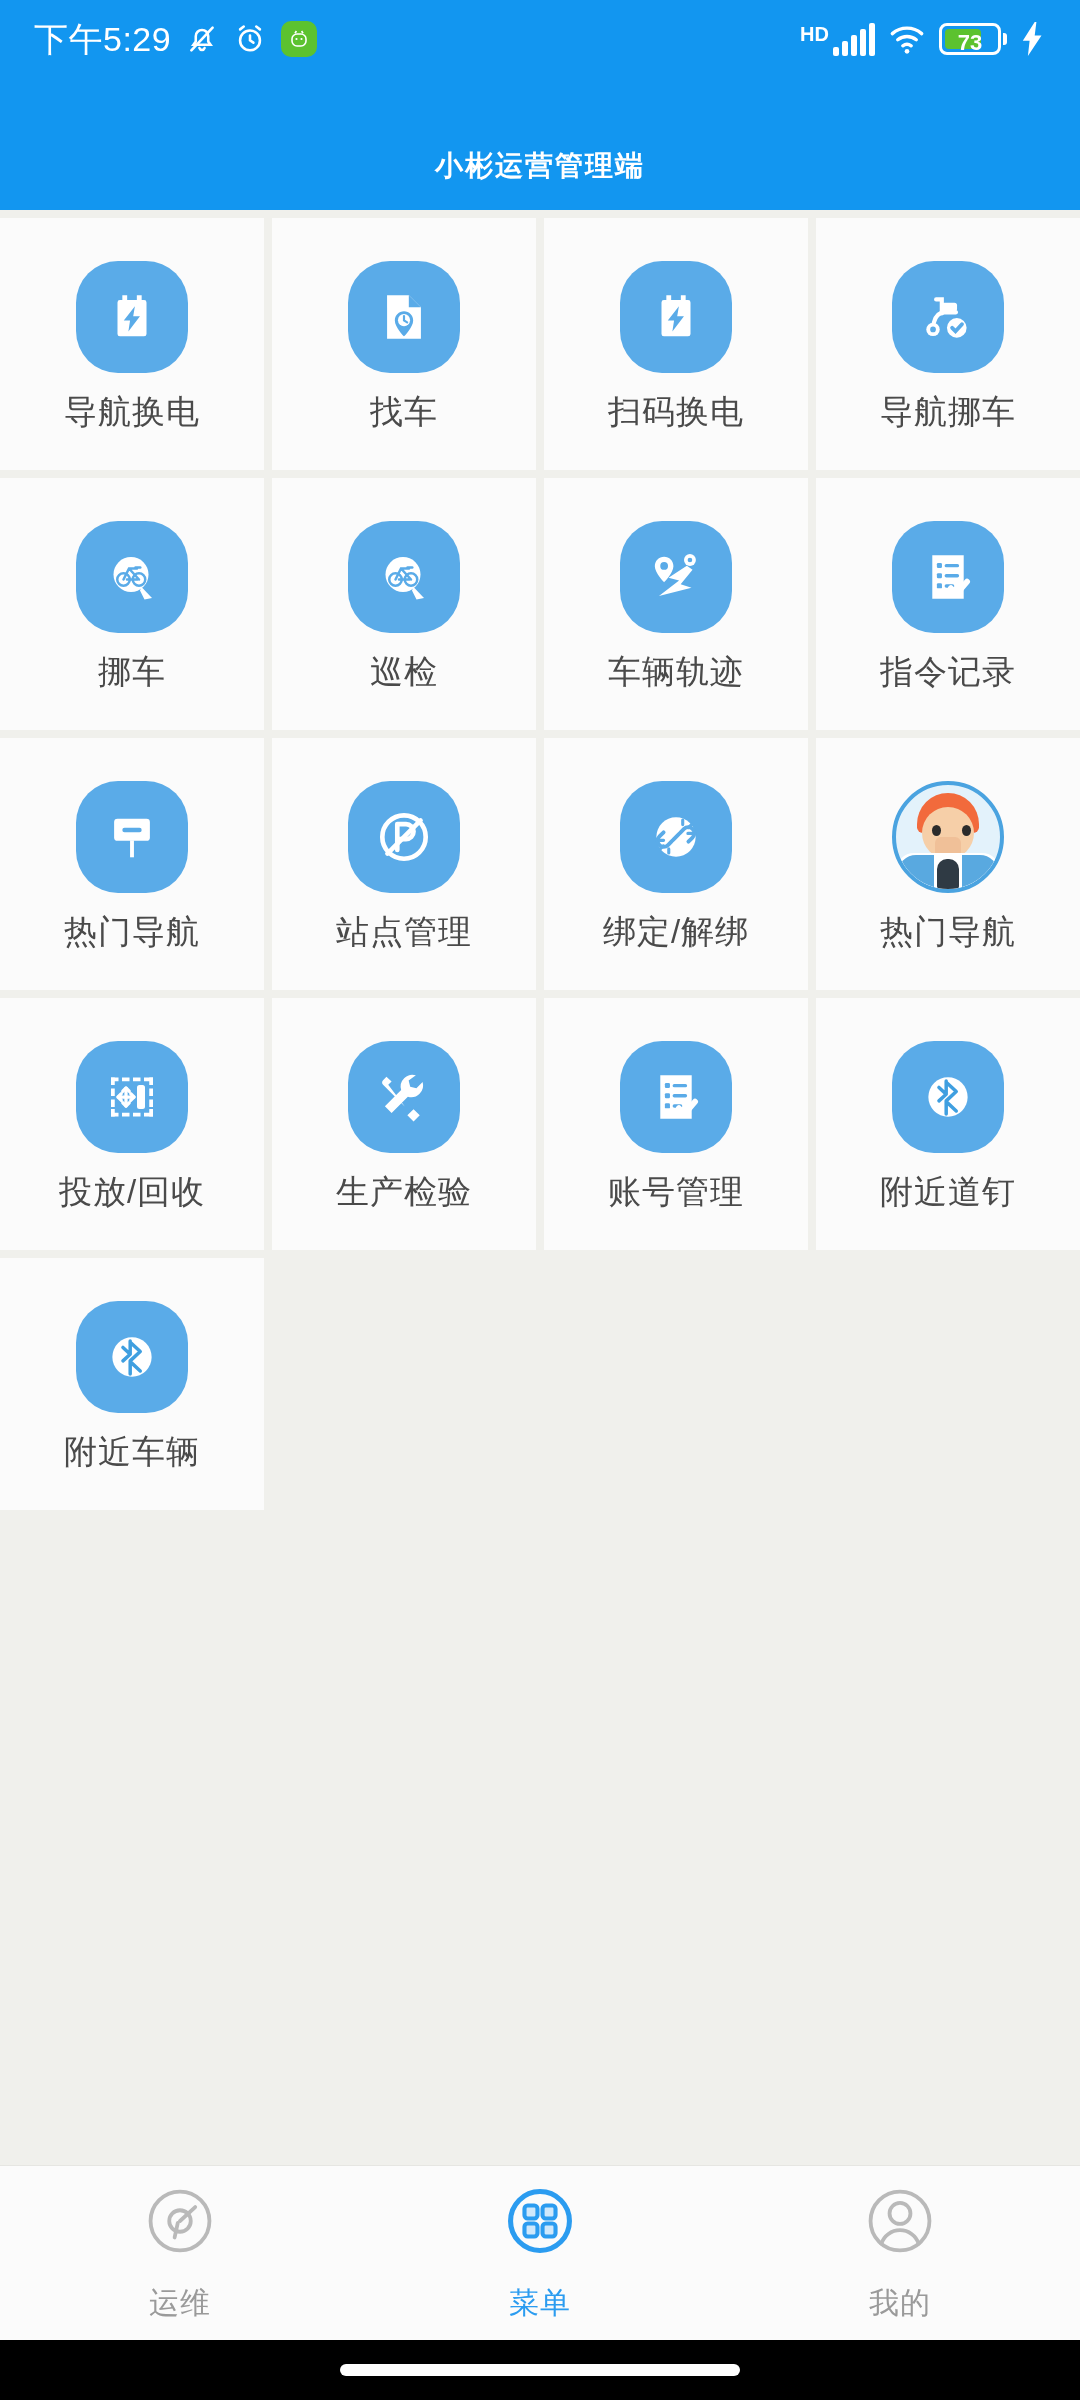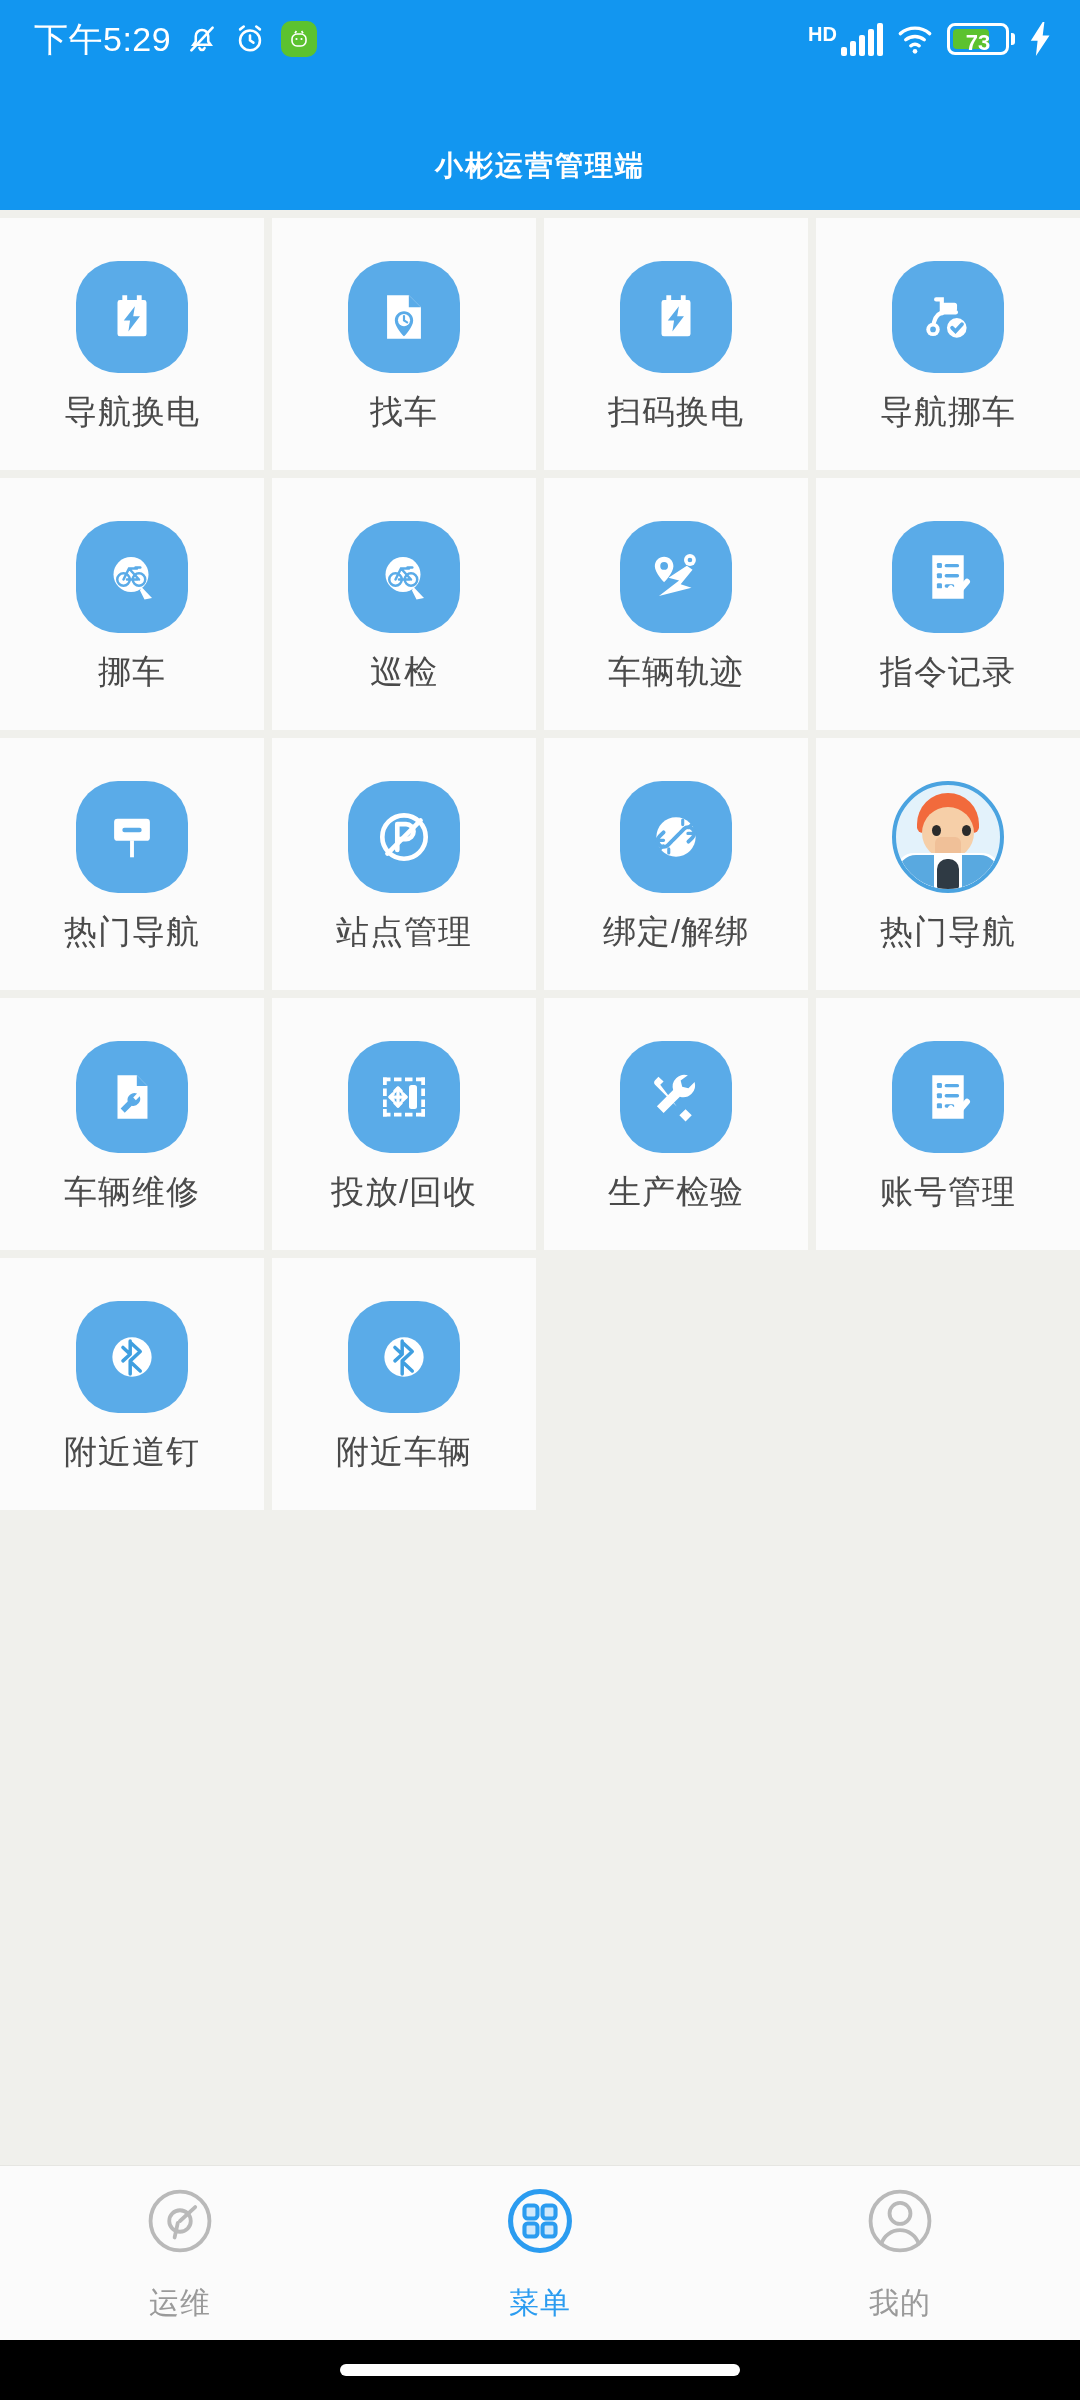--- a/index.html
+++ b/index.html
@@ -8,21 +8,21 @@
     font-family:"Liberation Sans","DejaVu Sans",sans-serif;
     background:#f0f0ec;
     overflow:hidden;
     position:relative;
   }
 
   
   .statusbar{
     height:78px; background:#1296f0;
     display:flex; align-items:center;
-    padding:0 26px 0 34px;
+    padding:0 34px 0 34px;
     color:#ffffff;
   }
   .sb-left{ display:flex; align-items:center; gap:14px; }
   .sb-time{ font-size:34px; letter-spacing:.5px; line-height:1; }
   .sb-right{ margin-left:auto; display:flex; align-items:center; gap:13px; }
   .sb-ico{ display:block; }
   .appdot{
     width:36px;height:36px;border-radius:10px;background:#5cc22f;
     display:flex;align-items:center;justify-content:center;
   }
@@ -385,32 +385,20 @@
           <span class="av-neck"></span>
           <span class="av-body"></span>
           <span class="av-shoulderL"></span>
           <span class="av-shoulderR"></span>
           <span class="av-mic"></span>
         </div>
       </div>
       <div class="lbl">热门导航</div>
     </div>
 
-    <div class="cell">
-      <div class="iconbox">
-        <div class="squircle">
-          <svg width="58" height="58" viewBox="0 0 24 24">
-            <path d="M6 3h8l4.4 4.4V21H6z" fill="#fff"></path>
-            <path d="M14 3v4.4h4.4z" fill="#5aabe8"></path>
-            <path d="M14.1 10.6a2.9 2.9 0 0 0-3.9 3.3l-2.9 2.9 1.7 1.7 2.9-2.9a2.9 2.9 0 0 0 3.3-3.9l-1.6 1.6-1.1-1.1 1.6-1.6z" fill="#5aabe8"></path>
-          </svg>
-        </div>
-      </div>
-      <div class="lbl">车辆维修</div>
-    </div>
 
     <div class="cell">
       <div class="iconbox">
         <div class="squircle">
           <svg width="60" height="60" viewBox="0 0 24 24">
             <g fill="#fff">
               <rect x="3.6" y="4.2" width="3" height="1.5"></rect>
                 <rect x="8" y="4.2" width="3" height="1.5"></rect>
               <rect x="12.4" y="4.2" width="3" height="1.5"></rect>
                 <rect x="16.8" y="4.2" width="3.6" height="1.5"></rect>

